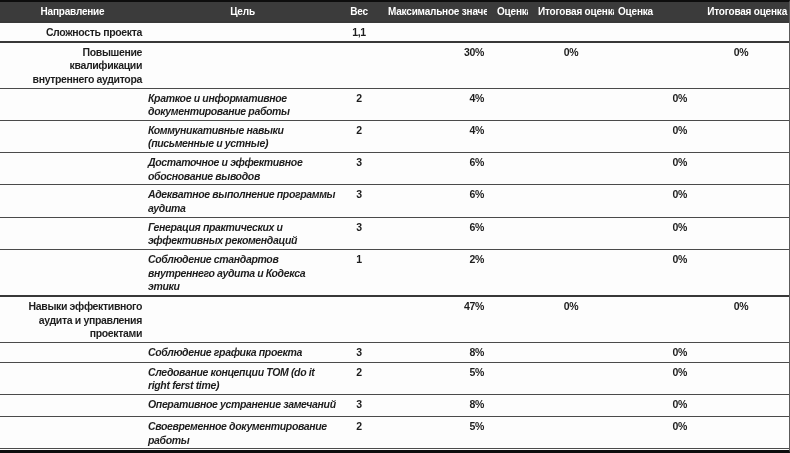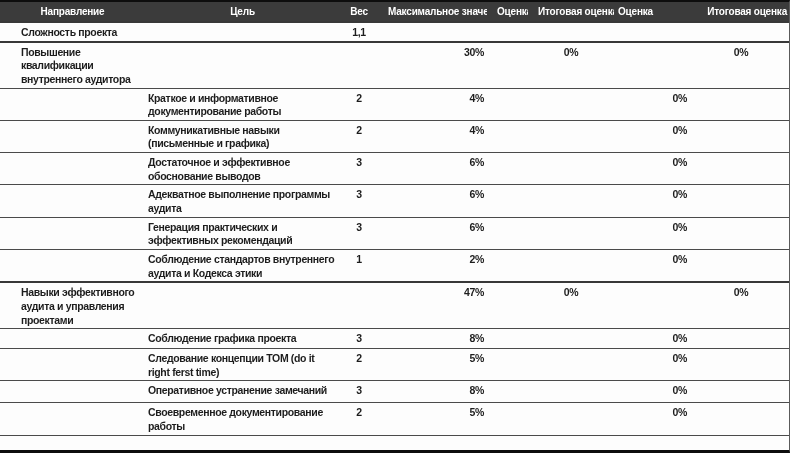--- a/index.html
+++ b/index.html
@@ -53,22 +53,22 @@
     overflow:hidden;
   }
   tbody tr.direction td{border-top:2px solid #383838;}
 
   
   thead th.c0, thead th.c1, thead th.c2, thead th.c3,
   thead th.c4, thead th.c5{text-align:center;}
   thead th.c6{text-align:left;padding-left:4px;}
   thead th.c7{text-align:right;padding-right:3px;}
 
-  tbody td.c0{text-align:left;padding-left:21px;}
-  tbody td.c1{text-align:left;padding-left:3px;}
+  tbody td.c0{text-align:right;padding-left:21px;}
+  tbody td.c1{text-align:left;padding-left:3px;font-style:italic;}
   tbody td.c2{text-align:center;}
   tbody td.c3{text-align:right;}
   tbody td.c4{text-align:center;}
   tbody td.c5{text-align:center;}
   tbody td.c6{text-align:right;padding-right:5px;}
   tbody td.c7{text-align:center;}
 </style>
 </head>
 <body>
 
@@ -122,21 +122,21 @@
           <td class="c1">Краткое и информативное документирование работы</td>
           <td class="c2">2</td>
           <td class="c3">4%</td>
           <td class="c4"></td>
           <td class="c5"></td>
           <td class="c6">0%</td>
           <td class="c7"></td>
         </tr>
         <tr class="goal" style="height: 31px;">
           <td class="c0"></td>
-          <td class="c1">Коммуникативные навыки (письменные и графика)</td>
+          <td class="c1">Коммуникативные навыки (письменные и устные)</td>
           <td class="c2">2</td>
           <td class="c3">4%</td>
           <td class="c4"></td>
           <td class="c5"></td>
           <td class="c6">0%</td>
           <td class="c7"></td>
         </tr>
         <tr class="goal" style="height: 30px;">
           <td class="c0"></td>
           <td class="c1">Достаточное и эффективное обоснование выводов</td>

